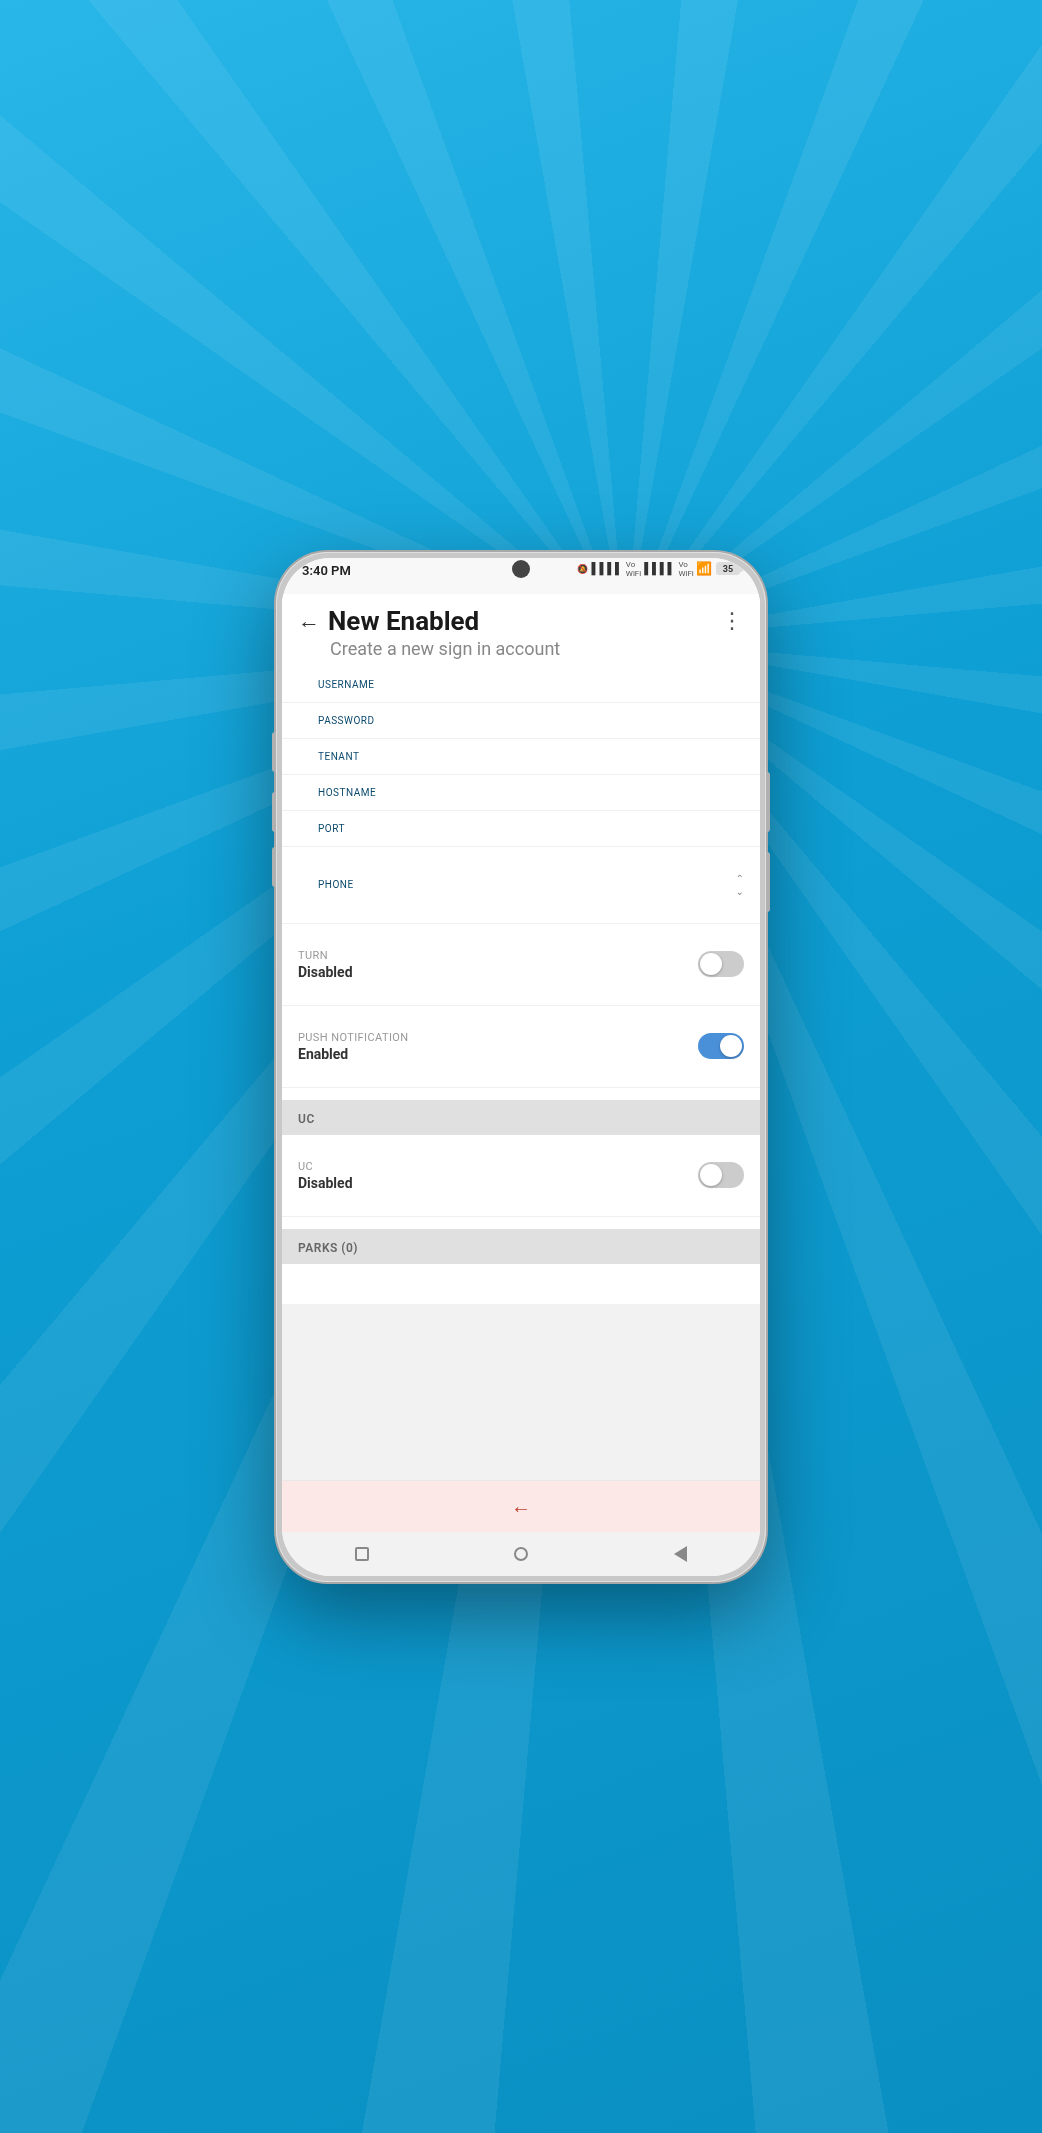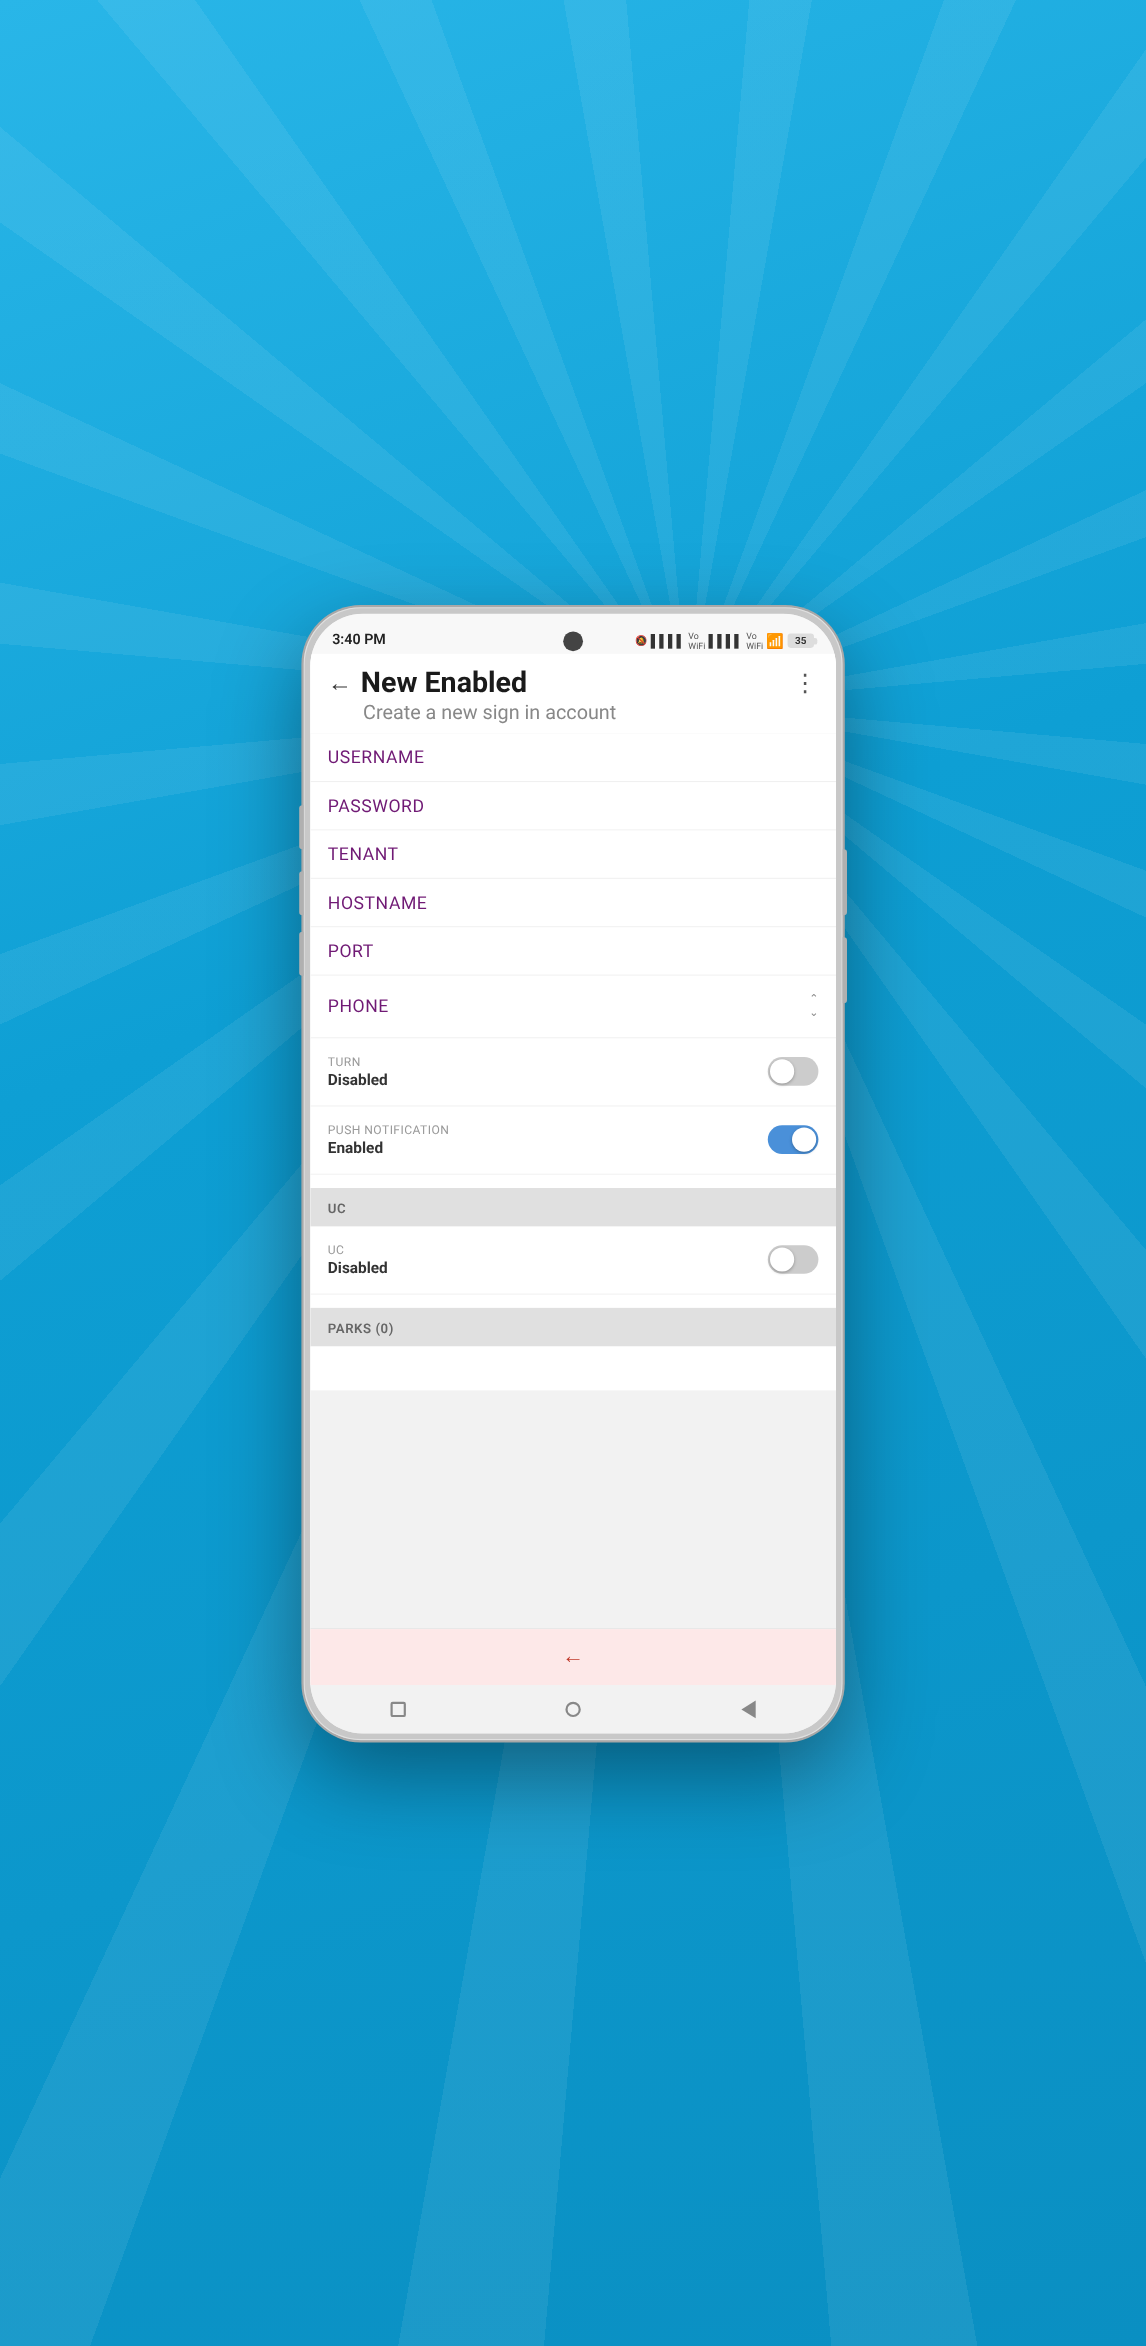--- a/index.html
+++ b/index.html
@@ -75,21 +75,21 @@
       background: #b0b0b0;
       border-radius: 3px 0 0 3px;
       box-shadow: 0 60px 0 #b0b0b0, 0 115px 0 #b0b0b0;
     }
 
     
     .status-bar {
       background: #f8f8f8;
       height: 36px;
       display: flex;
-      align-items: flex-start;
+      align-items: flex-end;
       justify-content: space-between;
       padding: 16px 20px;
       flex-shrink: 0;
       position: relative;
     }
 
     .status-time {
       font-size: 13px;
       font-weight: 600;
       color: #222;
@@ -218,31 +218,32 @@
       letter-spacing: 0.5px;
     }
 
     .form-group {
       background: #ffffff;
       padding: 12px 16px;
       border-bottom: 1px solid #f0f0f0;
     }
 
     .form-input {
-      font-size: 16px;
-      color: #701a75;
+      font-size: 10px;
+      color: #0c4a6e;
       text-transform: uppercase;
       letter-spacing: 0.5px;
       display: block;
       width: 100%;
+      margin-left: 20px;
     }
 
     .form-row-with-control {
       background: #ffffff;
-      padding: 15px 16px;
+      padding: 25px 16px;
       border-bottom: 1px solid #f0f0f0;
       display: flex;
       align-items: center;
       justify-content: space-between;
     }
 
     .field-label-small {
       font-size: 11px;
       color: #999;
       text-transform: uppercase;

